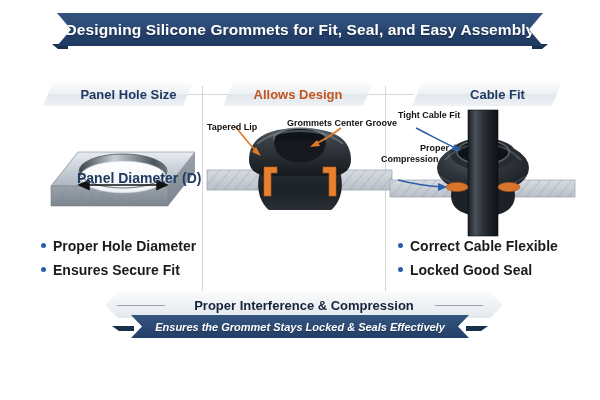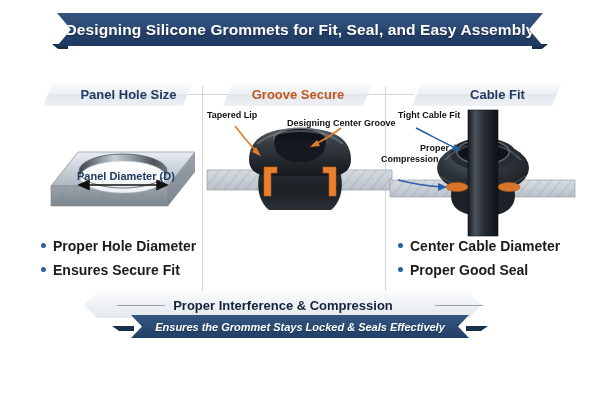--- a/index.html
+++ b/index.html
@@ -69,21 +69,21 @@
   .dot-blue{background:#2a5ea8;}
   .dot-orange{background:#d2652a;}
   .bullet .btxt{font-size:14px;font-weight:bold;color:#1b1b1b;line-height:1.1;white-space:nowrap;}
 
   
   .anno{position:absolute;font-size:9px;font-weight:bold;color:#111;line-height:1.15;white-space:nowrap;}
 
   
   .bottom{position:absolute;left:0;top:292px;width:600px;height:52px;}
   .bot-top{
-    position:absolute;left:84px;top:0;width:398px;height:26px;
+    position:absolute;left:105px;top:0;width:398px;height:26px;
     background:linear-gradient(180deg,#fafbfc 0%,#eef1f4 50%,#e4e8ed 100%);
     clip-path:polygon(13px 0, calc(100% - 13px) 0, 100% 50%, calc(100% - 13px) 100%, 13px 100%, 0 50%);
     display:flex;align-items:center;justify-content:center;
     box-shadow:0 1px 2px rgba(0,0,0,.10);
   }
   .bot-top .txt{font-size:13px;font-weight:bold;color:#15233a;white-space:nowrap;}
   .bot-rule{position:absolute;top:13px;height:1px;background:#9aa3ad;}
   .bot-rule.l{left:117px;width:48px;}
   .bot-rule.r{right:117px;width:48px;}
   .bot-blue{
@@ -175,40 +175,40 @@
           <ellipse cx="90" cy="61" rx="44" ry="17" fill="url(#holeWall)"></ellipse>
           <ellipse cx="90" cy="67" rx="43" ry="16" fill="url(#holeFloor)" stroke="#b6bec6" stroke-width="0.6"></ellipse>
           <ellipse cx="90" cy="61" rx="44" ry="17" fill="none" stroke="#5d656d" stroke-width="0.9"></ellipse>
 
           <g stroke="#111" stroke-width="1.4" fill="#111">
             <line x1="53" y1="75" x2="127" y2="75"></line>
             <polygon points="46,75 56,70.5 56,79.5"></polygon>
             <polygon points="134,75 124,70.5 124,79.5"></polygon>
           </g>
         </svg>
-        <div class="anno" style="left:44px;top:60px;color:#1f3a62;font-size:11px;">Panel Diameter (D)</div>
+        <div class="anno" style="left:44px;top:60px;color:#1f3a62;font-size:14px;">Panel Diameter (D)</div>
       </div>
 
       <div class="bullets">
         <div class="bullet">
           <span class="dot dot-blue"></span>
           <span class="btxt">Proper Hole Diameter</span>
         </div>
         <div class="bullet">
           <span class="dot dot-blue"></span>
           <span class="btxt">Ensures Secure Fit</span>
         </div>
       </div>
     </div>
 
     <div class="col col-2">
       <div class="ribbon-line" style="left:-6px;width:24px;"></div>
       <div class="ribbon-line" style="left:158px;width:34px;"></div>
       <div class="ribbon rb-orange">
-        <span class="txt">Groove Secure</span>
+        <span class="txt">Allows Design</span>
       </div>
 
       <div class="art">
         <svg width="185" height="126" viewBox="0 0 185 126">
           <defs>
             <linearGradient id="rubTop" x1="0" y1="0" x2="0" y2="1">
               <stop offset="0" stop-color="#5b6269"></stop>
               <stop offset="0.25" stop-color="#3a4046"></stop>
               <stop offset="0.7" stop-color="#23282d"></stop>
               <stop offset="1" stop-color="#16191d"></stop>
@@ -244,22 +244,22 @@
           <path d="M57,57 L70,57 L70,63 L64,63 L64,86 L57,86 Z" fill="#e8802f" stroke="#b85c18" stroke-width="0.6"></path>
           <path d="M129,57 L116,57 L116,63 L122,63 L122,86 L129,86 Z" fill="#e8802f" stroke="#b85c18" stroke-width="0.6"></path>
 
           <path d="M28,16 C36,26 42,34 50,42" fill="none" stroke="#e07b2a" stroke-width="1.6"></path>
           <polygon points="54,46 45,42 49,37" fill="#e07b2a"></polygon>
 
           <path d="M134,18 C126,24 118,30 108,34" fill="none" stroke="#e07b2a" stroke-width="1.6"></path>
           <polygon points="103,37 110,30 113,36" fill="#e07b2a"></polygon>
         </svg>
 
-        <div class="anno" style="left:0px;top:0px;">Tapered Lip</div>
-        <div class="anno" style="left:80px;top:8px;">Designing Center Groove</div>
+        <div class="anno" style="left:0px;top:12px;">Tapered Lip</div>
+        <div class="anno" style="left:80px;top:8px;">Grommets Center Groove</div>
       </div>
 
     </div>
 
     <div class="col col-3">
       <div class="ribbon-line" style="left:-6px;width:30px;"></div>
       <div class="ribbon rb-blue">
         <span class="txt">Cable Fit</span>
       </div>
 
@@ -318,25 +318,25 @@
         </svg>
 
         <div class="anno" style="left:8px;top:0px;">Tight Cable Fit</div>
         <div class="anno" style="left:0px;top:33px;padding-left:30px;">Proper</div>
         <div class="anno" style="left:-9px;top:44px;">Compression</div>
       </div>
 
       <div class="bullets">
         <div class="bullet">
           <span class="dot dot-blue"></span>
-          <span class="btxt">Center Cable Diameter</span>
+          <span class="btxt">Correct Cable Flexible</span>
         </div>
         <div class="bullet">
           <span class="dot dot-blue"></span>
-          <span class="btxt">Proper Good Seal</span>
+          <span class="btxt">Locked Good Seal</span>
         </div>
       </div>
     </div>
 
   </div>
 
   <div class="bottom">
     <div class="bot-wing l"></div>
     <div class="bot-wing r"></div>
     <div class="bot-top">

